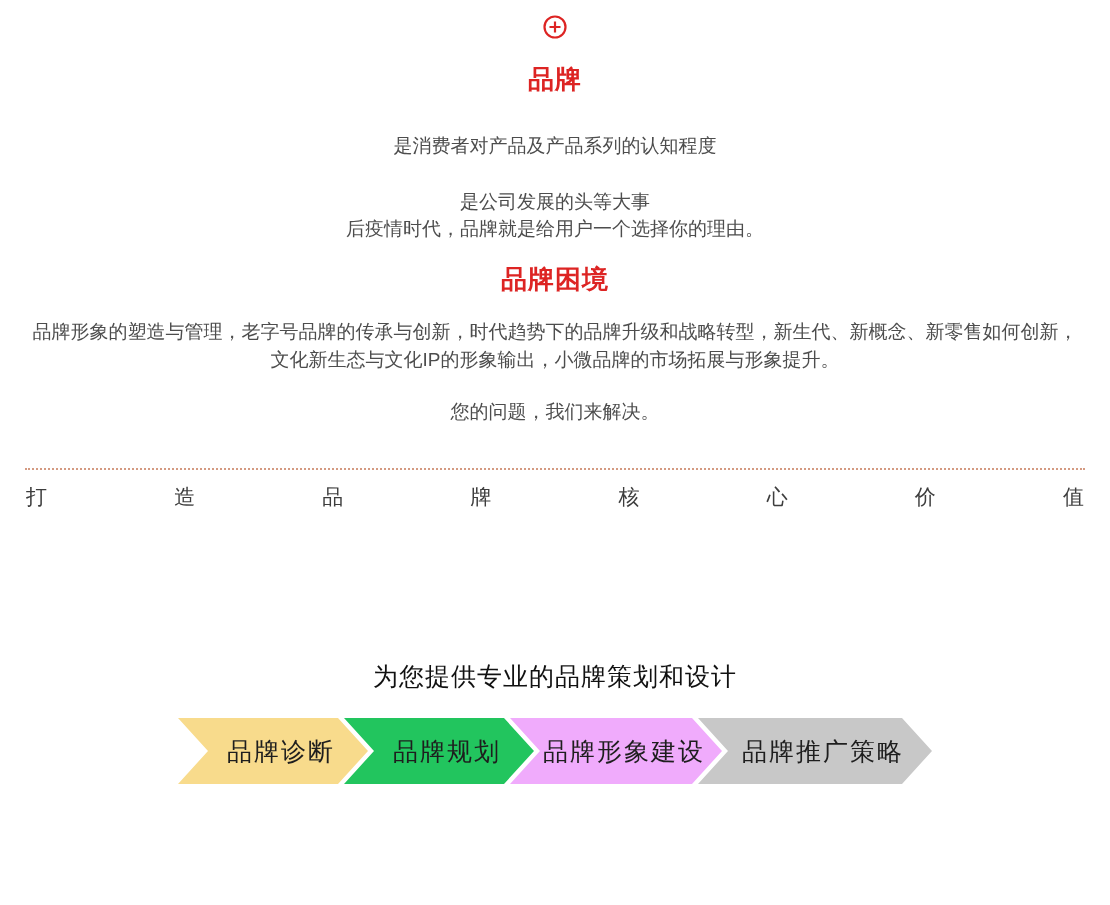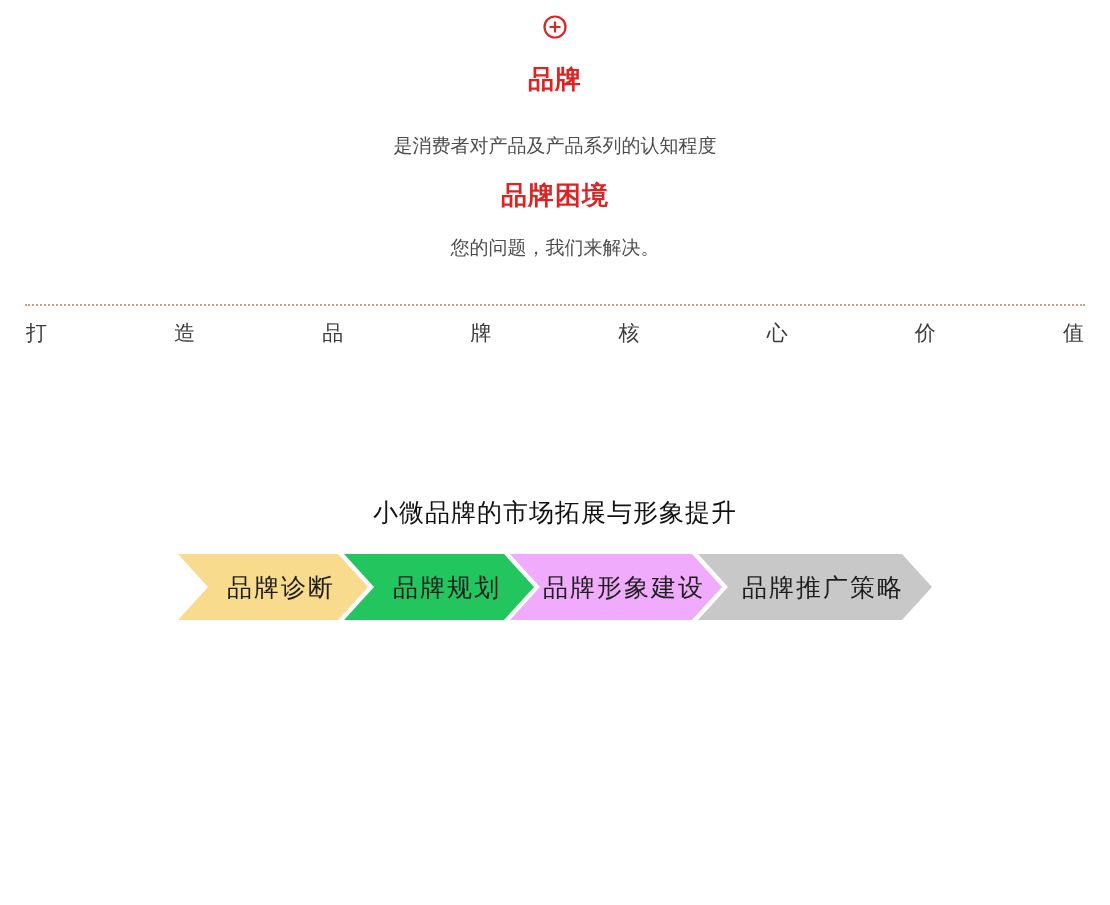--- a/index.html
+++ b/index.html
@@ -82,41 +82,46 @@
       <circle cx="13" cy="13" r="10.5" stroke="#dd2423" stroke-width="2.2"></circle>
       <path d="M13 7.5 V18.5 M7.5 13 H18.5" stroke="#dd2423" stroke-width="2.2"></path>
     </svg>
   </div>
 
   <h2 class="red-heading">品牌</h2>
 
   <p class="body-line p-brand">是消费者对产品及产品系列的认知程度</p>
 
 
+  <div class="p-mgmt">
+    <p class="body-line" style="line-height:27px">是公司发展的头等大事</p>
+    <p class="body-line" style="line-height:27px">后疫情时代，品牌就是给用户一个选择你的理由。</p>
+  </div>
 
   <h2 class="red-heading h-dilemma">品牌困境</h2>
 
+  <p class="para">品牌形象的塑造与管理，老字号品牌的传承与创新，时代趋势下的品牌升级和战略转型，新生代、新概念、新零售如何创新，文化新生态与文化IP的形象输出，小微品牌的市场拓展与形象提升。</p>
 
   <p class="note">您的问题，我们来解决。</p>
 
 
   <div class="dotted"></div>
 
   <div class="core-row">
     <span>打</span>
     <span>造</span>
     <span>品</span>
     <span>牌</span>
     <span>核</span>
     <span>心</span>
     <span>价</span>
     <span>值</span>
   </div>
 
-  <h3 class="process-title">小微品牌的市场拓展与形象提升</h3>
+  <h3 class="process-title">为您提供专业的品牌策划和设计</h3>
 
   <div class="chev-row">
     <div class="chev step-1" style="background: rgb(248, 219, 140);">
       <span>品牌诊断</span>
     </div>
     <div class="chev step-2" style="background: #22c55e;">
       <span>品牌规划</span>
     </div>
     <div class="chev step-3" style="background: #f0abfc;">
       <span>品牌形象建设</span>

